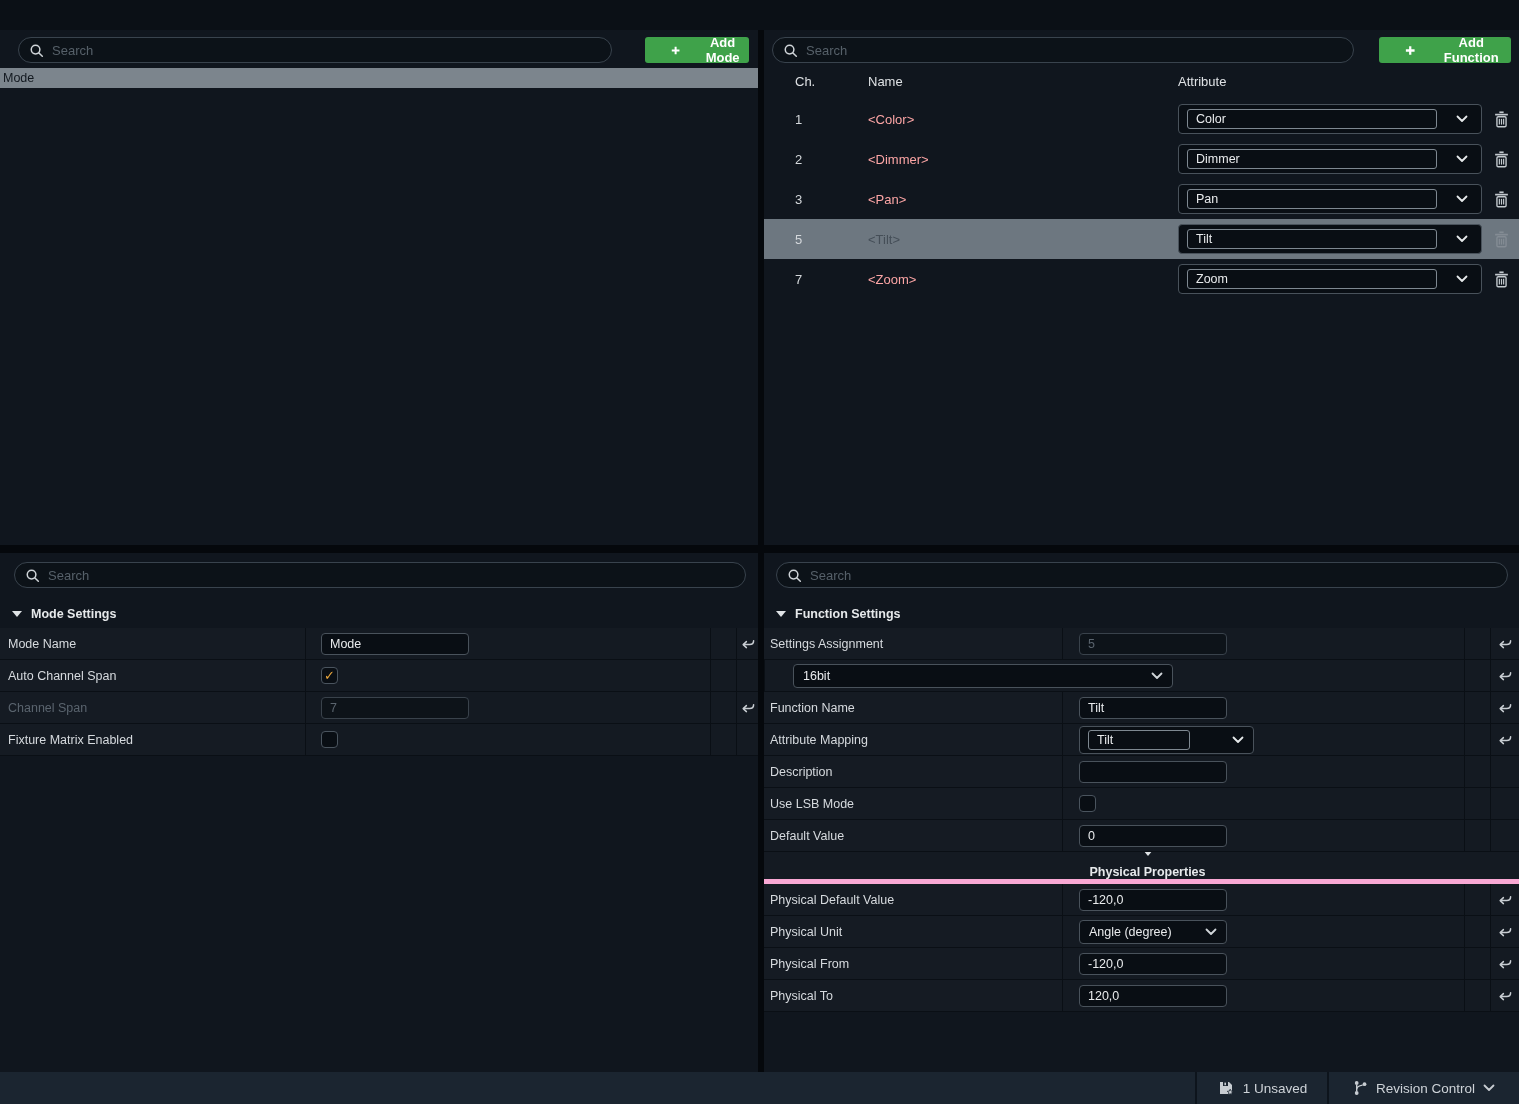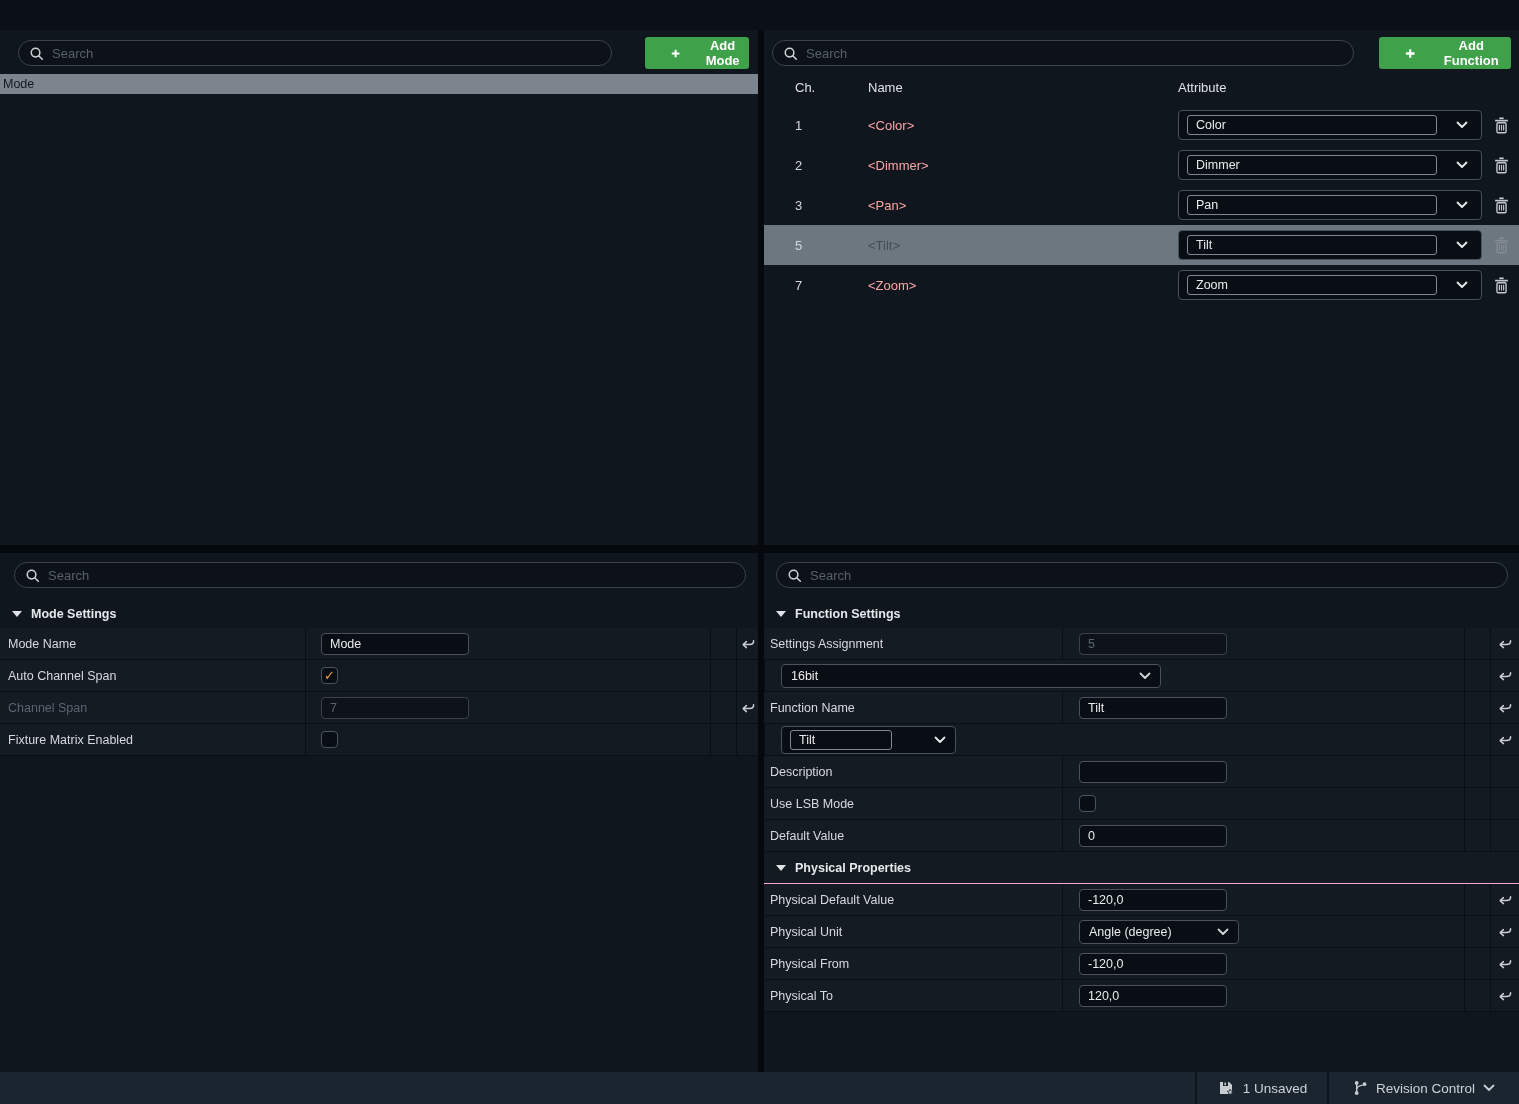--- a/index.html
+++ b/index.html
@@ -21,21 +21,21 @@
     height:26px; border:1px solid #39434d; border-radius:13px;
     background:#0c1218; display:flex; align-items:center; padding:0 10px; gap:8px;
   }
   .search-pill svg { flex:0 0 auto; color:#cfd4d8; }
   .search-pill input {
     background:transparent; border:none; outline:none; color:#e6e9eb;
     font-family:inherit; font-size:13px; width:100%;
   }
   .search-pill input::placeholder { color:#566069; }
   .btn-green {
-    height:32px; border:none; border-radius:3px; background:#3fa24a; color:#fff;
+    height:26px; border:none; border-radius:3px; background:#3fa24a; color:#fff;
     font-family:inherit; font-size:13px; font-weight:bold;
     display:flex; align-items:center; justify-content:center; gap:16px; cursor:pointer;padding-left:26px;
   }
   .section-head {
     height:28px; display:flex; align-items:center; gap:9px; padding-left:12px;
     font-weight:bold; font-size:12.5px; color:#e6e9eb; margin-top:12px;
   }
   .srow {
     height:32px; display:flex; align-items:stretch;
     background:#141a22; border-bottom:1px solid #0a0f15;
@@ -112,26 +112,26 @@
   #panel-mode-settings { left:0; top:553px; width:758px; height:519px; }
   #panel-mode-settings .search-row { padding:9px 12px 0 14px; }
   #panel-mode-settings .s-label { width:305px; }
 
   
   #panel-function-settings { left:764px; top:553px; width:755px; height:519px; }
   #panel-function-settings .search-row { padding:9px 11px 0 12px; }
   #panel-function-settings .s-label { width:298px; padding-left:6px; }
   #panel-function-settings .s-value { padding-left:16px; }
   #panel-function-settings .s-arrow { width:29px; }
-  .combo.wide { width:380px; }
-  .combo.unit { width:160px; }
+  .combo.wide { width:380px;margin-left:12px; }
+  .combo.unit { width:148px; }
   .combo-outer.am { width:175px; height:28px; }
   .combo-outer.am .combo-inner { width:102px; }
   .combo-outer.am .chev-zone { width:30px; flex:0 0 30px; margin-left:auto; }
-  .phys-head { margin-top:0; height:32px; border-bottom:1px solid #f9a8d4; background:#141a22; }
+  .phys-head { margin-top:0; height:32px; border-bottom:5px solid #f9a8d4; background:#141a22;flex-direction:column; }
 
   
   #status-bar {
     left:0; top:1072px; width:1519px; height:32px; background:#1b2530;
     display:flex; justify-content:flex-end; align-items:stretch;
   }
   .sb-group {
     display:flex; align-items:center; justify-content:center; gap:8px;
     border-left:2px solid #0d141c; color:#ced3d8; font-size:13.5px; cursor:pointer;
   }
@@ -434,20 +434,21 @@
       <button class="revert">
           <svg width="14" height="13" viewBox="0 0 14 13">
             <path d="M5.4 4.6 2.2 7.6l3.2 3" fill="none" stroke="currentColor" stroke-width="1.5" stroke-linecap="round" stroke-linejoin="round"></path>
             <path d="M2.6 7.6h6c2.4 0 4-1.6 4-3.8" fill="none" stroke="currentColor" stroke-width="1.5" stroke-linecap="round"></path>
           </svg>
         </button>
     </div>
   </div>
 
   <div class="srow">
+    <div class="s-label">Attribute Mapping</div>
     <div class="s-value">
       <div class="combo-outer am">
         <div class="combo-inner">Tilt</div>
         <div class="chev-zone">
             <svg width="12" height="8" viewBox="0 0 12 8">
               <path d="M1.5 1.5 6 6l4.5-4.5" fill="none" stroke="currentColor" stroke-width="1.8" stroke-linecap="round" stroke-linejoin="round"></path>
             </svg>
           </div>
       </div>
     </div>

